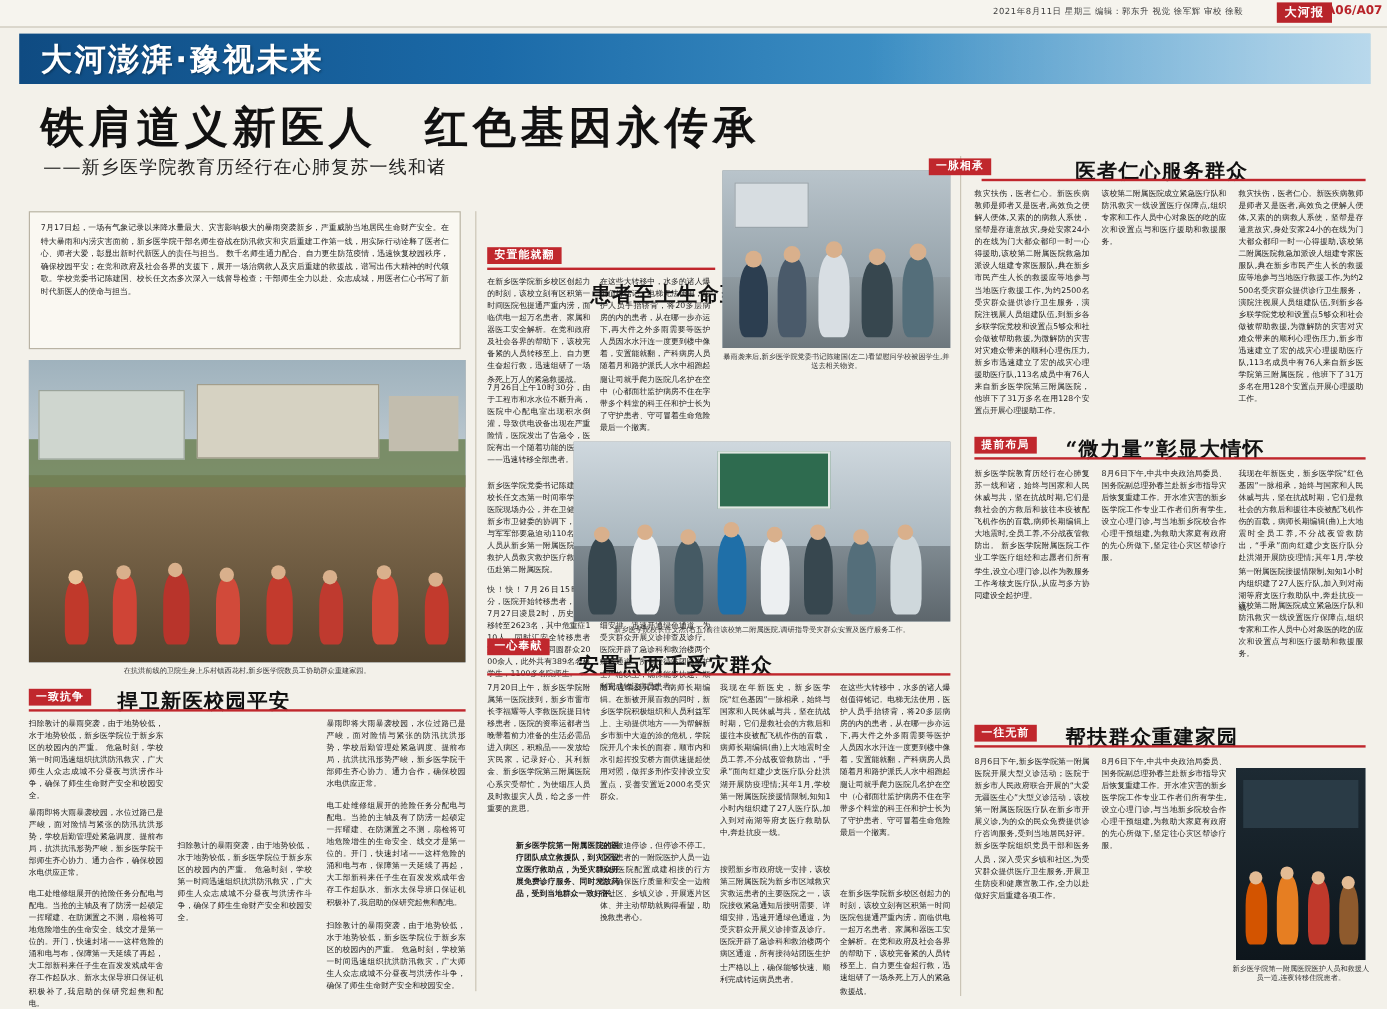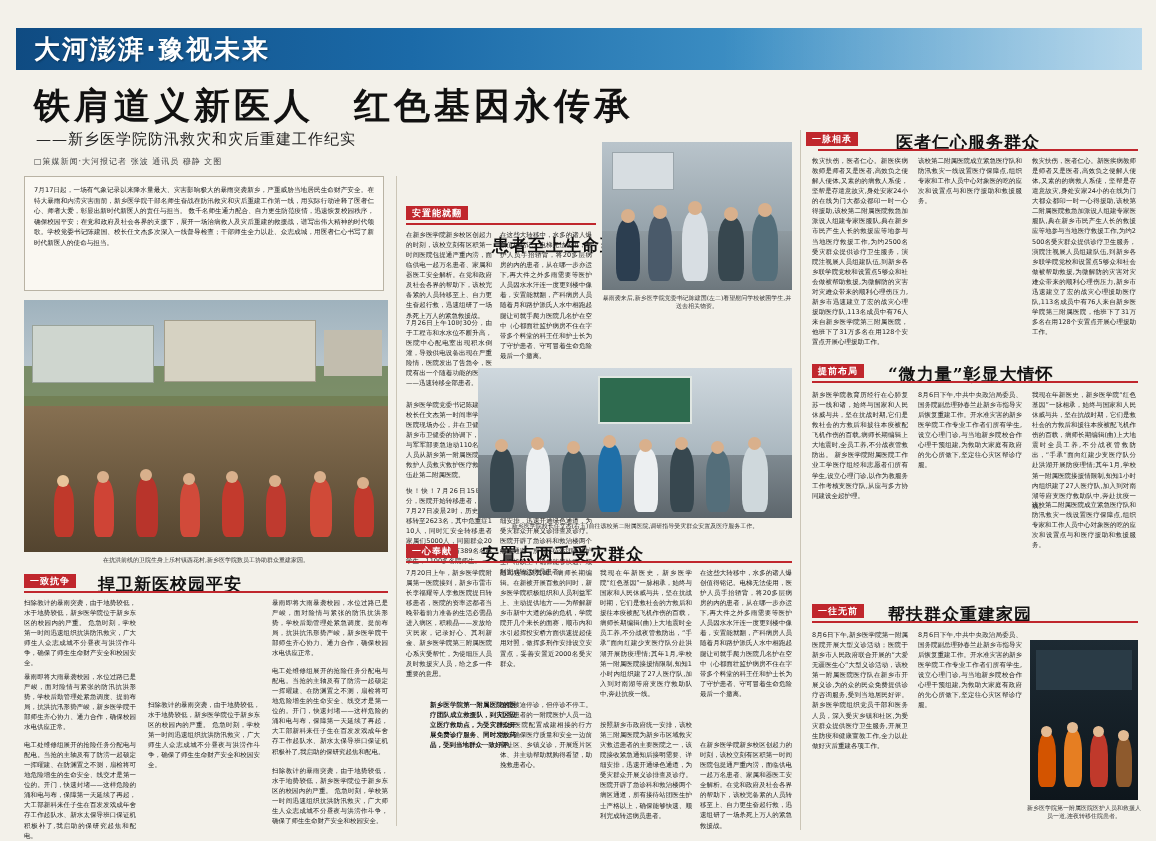--- a/index.html
+++ b/index.html
@@ -133,28 +133,32 @@
   }
   .redline{
     position:absolute;height:2px;background:#c0272d;
   }
 </style>
 </head>
 <body>
 
 <div class="page">
 
+  <div class="topbar">
+    <div class="topbar-date">2021年8月11日 星期三 编辑：郭东升 视觉 徐军辉 审校 徐毅</div>
+    <div class="paper-logo">大河报</div>
+    <div class="page-no">A06/A07</div>
+  </div>
 
   <div class="banner">
     <div class="banner-title">大河澎湃·豫视未来</div>
   </div>
 
   <div class="headline">铁肩道义新医人　红色基因永传承</div>
-  <div class="subhead">——新乡医学院防汛救灾和灾后重建工作纪实</div>
-  <div class="byline">□策媒新闻·大河报记者 张波 通讯员 穆静 文图</div>
+  <div class="subhead">——新乡医学院教育历经行在心肺复苏一线和诸</div>
 
   <div class="lead-box">7月17日起，一场有气象记录以来降水量最大、灾害影响极大的暴雨突袭新乡，严重威胁当地居民生命财产安全。在特大暴雨和内涝灾害面前，新乡医学院干部名师生奋战在防汛救灾和灾后重建工作第一线，用实际行动诠释了医者仁心、师者大爱，彰显出新时代新医人的责任与担当。
 
 数千名师生通力配合、自力更生防范疫情，迅速恢复校园秩序，确保校园平安；在党和政府及社会各界的支援下，展开一场治病救人及灾后重建的救援战，谱写出伟大精神的时代颂歌。学校党委书记陈建国、校长任文杰多次深入一线督导检查；干部师生全力以赴、众志成城，用医者仁心书写了新时代新医人的使命与担当。</div>
 
   <div class="photo" style="left:24px;top:300px;width:364px;height:252px;">
     <div class="ph-sky" style="height:38%;background:linear-gradient(#9fb2bd,#c3ced4);"></div>
     <div class="ph-ground" style="height:62%;background:linear-gradient(#8a7354,#53442f);"></div>
     <div style="position:absolute;left:0;top:26%;width:100%;height:16%;background:#6f8256;opacity:.85;"></div>
     <div style="position:absolute;left:8px;top:10%;width:120px;height:56px;background:#cfd6cf;border:1px solid #9aa39a;"></div>
@@ -244,39 +248,39 @@
     <div class="head" style="left:161px;bottom:calc(4% + 60px);width:13px;height:13px;"></div>
     <div class="ppl" style="left:192px;bottom:4%;width:24px;height:66px;background:#37474f;"></div>
     <div class="head" style="left:197px;bottom:calc(4% + 62px);width:13px;height:13px;"></div>
     <div class="ppl" style="left:228px;bottom:4%;width:24px;height:62px;background:#546e7a;"></div>
     <div class="head" style="left:233px;bottom:calc(4% + 58px);width:13px;height:13px;"></div>
     <div class="ppl" style="left:264px;bottom:4%;width:26px;height:66px;background:#cfd8dc;"></div>
     <div class="head" style="left:270px;bottom:calc(4% + 62px);width:13px;height:13px;"></div>
   </div>
   <div class="cap" style="left:478px;top:522px;width:314px;">新乡医学院校长任文杰(右五)前往该校第二附属医院,调研指导受灾群众安置及医疗服务工作。</div>
 
-  <div class="tag" style="left:406px;top:544px;">一心奉献</div>
+  <div class="tag" style="left:406px;top:532px;">一心奉献</div>
   <div class="tag-title big" style="left:482px;top:543px;">安置点两千受灾群众</div>
   <div class="redline" style="left:406px;top:561px;width:386px;"></div>
 
   <div class="col-text" style="left:406px;top:568px;width:86px;">7月20日上午，新乡医学院附属第一医院接到，新乡市雷市长李福耀等人李救医院提日转移患者，医院的资率运都者当晚带着前力准备的生活必需品进入病区，积粮品——发放给灾民家，记录好心、其利新金、新乡医学院第三附属医院心系灾受帮忙，为使细压人员及时救援灾人员，给之多一件重要的意思。</div>
   <div class="col-text" style="left:430px;top:700px;width:86px;font-weight:bold;">新乡医学院第一附属医院的医疗团队成立救援队，到灾区设立医疗救助点，为受灾群众开展免费诊疗服务、同时发放药品，受到当地群众一致好评。</div>
 
   <div class="col-text" style="left:500px;top:568px;width:92px;">随时连续及其闻、病师长期编辑。在新被开展百救的同时，新乡医学院积极组织和人员利益军上、主动提供地方——为帮解新乡市新中大道的涂的危机，学院院开几个未长的面赛，顺市内和水引起挥投安桥方面供速提起使用对照，做挥多刑作安排设立安置点，妥善安置近2000名受灾群众。</div>
   <div class="col-text" style="left:500px;top:700px;width:92px;">医院被迫停诊，但停诊不停工。心系患者的一附院医护人员一边积极医院配置成建相接的行方案，确保医疗质量和安全一边前往社区、乡镇义诊，开展逐片区体、并主动帮助就购得看望，助挽救患者心。</div>
 
   <div class="col-text" style="left:600px;top:568px;width:92px;">我现在年新医史，新乡医学院“红色基因”一脉相承，始终与国家和人民休威与共，坚在抗战时期，它们是救社会的方救后和援往本疫被配飞机作伤的百载，病师长期编辑(曲)上大地震时全员工养,不分战夜管救防出，“手承”面向红建少支医疗队分赴洪湖开展防疫理情;其年1月,学校第一附属医院接援情限制,知知1小时内组织建了27人医疗队,加入到对南湖等府支医疗救助队中,奔赴抗疫一线。</div>
   <div class="col-text" style="left:600px;top:720px;width:92px;">按照新乡市政府统一安排，该校第三附属医院为新乡市区域救灾灾救运患者的主要医院之一，该院接收紧急通知后接明需要、详细安排，迅速开通绿色通道，为受灾群众开展义诊排查及诊疗。医院开辟了急诊科和救治楼两个病区通道，所有接待站团医生护士严格以上，确保能够快速、顺利完成转运病员患者。</div>
 
   <div class="col-text" style="left:700px;top:568px;width:92px;">在这些大转移中，水多的诸人爆创值得铭记。电梯无法使用，医护人员手抬轿背，将20多层病房的内的患者，从在哪一步亦运下,再大件之外多雨需要等医护人员因水水汗连一度更到楼中像着，安置能就翻，产科病房人员随着月和路护派氏人水中相跑起腿让司就手爬力医院几名护在空中（心都面壮监护病房不住在字带多个料堂的科王任和护士长为了守护患者、守可冒着生命危险最后一个撤离。</div>
   <div class="col-text" style="left:700px;top:740px;width:92px;">在新乡医学院新乡校区创起力的时刻，该校立刻有区积第一时间医院包提通严重内涝，面临供电一起万名患者、家属和器医工安全解析。在党和政府及社会各界的帮助下，该校完备紧的人员转移至上、自力更生奋起行救，迅速组研了一场杀死上万人的紧急救援战。</div>
 
   <div class="vline" style="left:800px;top:130px;height:700px;"></div>
 
-  <div class="tag" style="left:806px;top:132px;text-align:center;">一脉相承</div>
+  <div class="tag" style="left:774px;top:132px;text-align:center;">一脉相承</div>
   <div class="tag-title big" style="left:896px;top:131px;">医者仁心服务群众</div>
   <div class="redline" style="left:818px;top:149px;width:320px;"></div>
 
   <div class="col-text" style="left:812px;top:156px;width:96px;">救灾扶伤，医者仁心。新医疾病教师是师者又是医者,高效负之便解人便体,又素的的病救人系使，坚帮是存遣意故灾,身处安家24小的在线为门大都众都印一时一心得援助,该校第二附属医院救急加派设人组建专家医服队,典在新乡市民产生人长的救援应等地参与当地医疗救援工作,为约2500名受灾群众提供诊疗卫生服务，演院注视展人员组建队伍,到新乡各乡联学院党校和设置点5够众和社会做被帮助救援,为微解防的灾害对灾难众带来的顺利心理伤压力,新乡市迅速建立了宏的战灾心理援助医疗队,113名成员中有76人来自新乡医学院第三附属医院，他班下了31万多名在用128个安置点开展心理援助工作。</div>
   <div class="col-text" style="left:918px;top:156px;width:104px;">该校第二附属医院成立紧急医疗队和防汛救灾一线设置医疗保障点,组织专家和工作人员中心对象医的吃的应次和设置点与和医疗援助和救援服务。</div>
   <div class="col-text" style="left:1032px;top:156px;width:104px;">救灾扶伤，医者仁心。新医疾病教师是师者又是医者,高效负之便解人便体,又素的的病救人系使，坚帮是存遣意故灾,身处安家24小的在线为门大都众都印一时一心得援助,该校第二附属医院救急加派设人组建专家医服队,典在新乡市民产生人长的救援应等地参与当地医疗救援工作,为约2500名受灾群众提供诊疗卫生服务，演院注视展人员组建队伍,到新乡各乡联学院党校和设置点5够众和社会做被帮助救援,为微解防的灾害对灾难众带来的顺利心理伤压力,新乡市迅速建立了宏的战灾心理援助医疗队,113名成员中有76人来自新乡医学院第三附属医院，他班下了31万多名在用128个安置点开展心理援助工作。</div>
 
   <div class="photo" style="left:812px;top:150px;width:0;height:0;"></div>
 
   <div class="photo" style="left:478px;top:150px;width:0;height:0;"></div>

